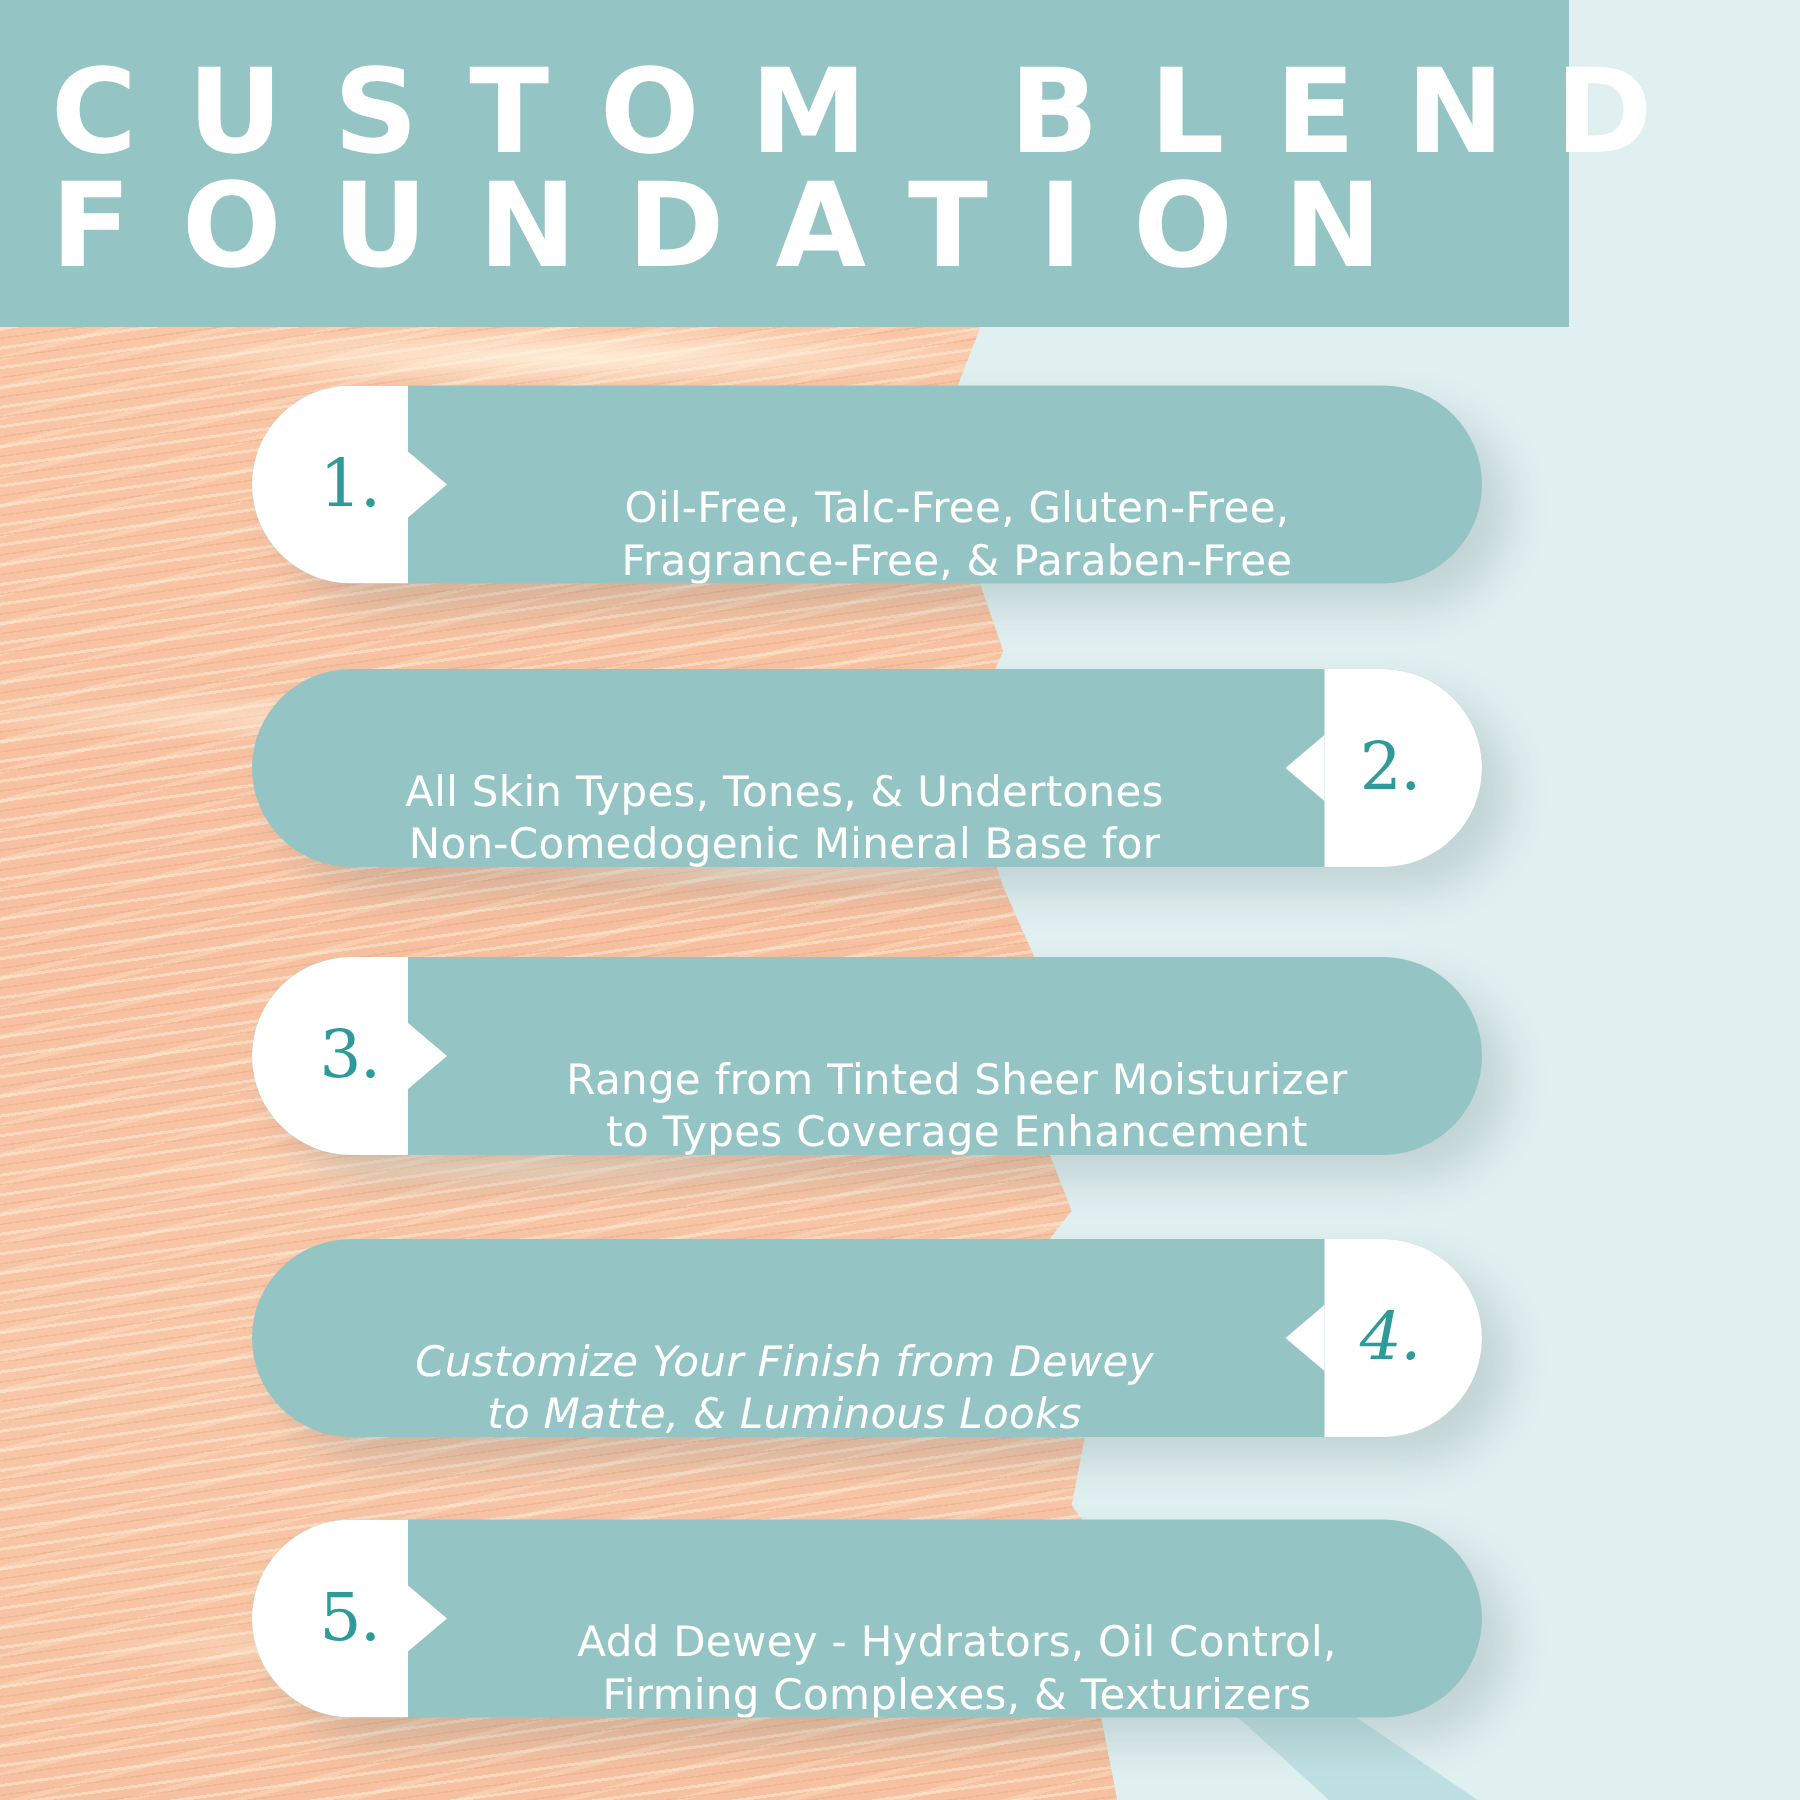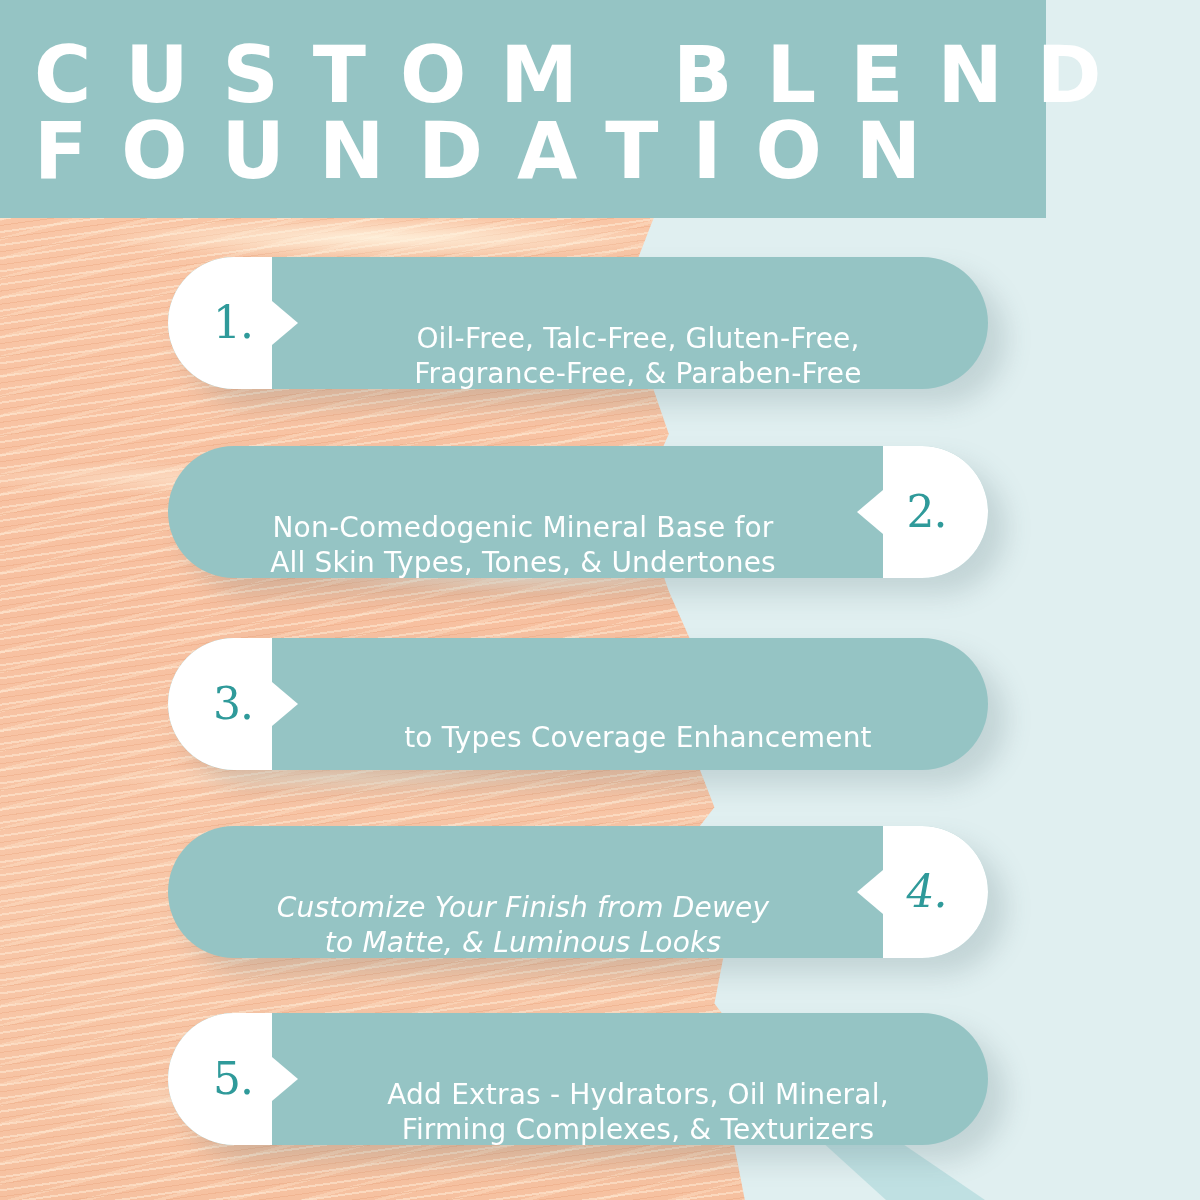--- a/index.html
+++ b/index.html
@@ -118,35 +118,36 @@
   </div>
   <div class="notch"></div>
   <div class="text">
     <span>Oil-Free, Talc-Free, Gluten-Free,</span>
     <span>Fragrance-Free, &amp; Paraben-Free</span>
   </div>
 </div>
 
 <div class="pill even" style="top:446px;">
   <div class="text">
+    <span>All Skin Types, Tones, &amp; Undertones</span>
     <span>Non-Comedogenic Mineral Base for</span>
-    <span>All Skin Types, Tones, &amp; Undertones</span>
   </div>
   <div class="notch"></div>
   <div class="cap">
     <span class="num">2.</span>
   </div>
 </div>
 
 <div class="pill odd" style="top:638px;">
   <div class="cap">
     <span class="num">3.</span>
   </div>
   <div class="notch"></div>
   <div class="text">
+    <span>Range from Tinted Sheer Moisturizer</span>
     <span>to Types Coverage Enhancement</span>
   </div>
 </div>
 
 <div class="pill even" style="top:826px;font-style:italic;">
   <div class="text">
     <span>Customize Your Finish from Dewey</span>
     <span>to Matte, &amp; Luminous Looks</span>
   </div>
   <div class="notch"></div>
@@ -154,16 +155,16 @@
     <span class="num">4.</span>
   </div>
 </div>
 
 <div class="pill odd" style="top:1013px;">
   <div class="cap">
     <span class="num">5.</span>
   </div>
   <div class="notch"></div>
   <div class="text">
-    <span>Add Extras - Hydrators, Oil Mineral,</span>
+    <span>Add Dewey - Hydrators, Oil Control,</span>
     <span>Firming Complexes, &amp; Texturizers</span>
   </div>
 </div>
 
 </body></html>

